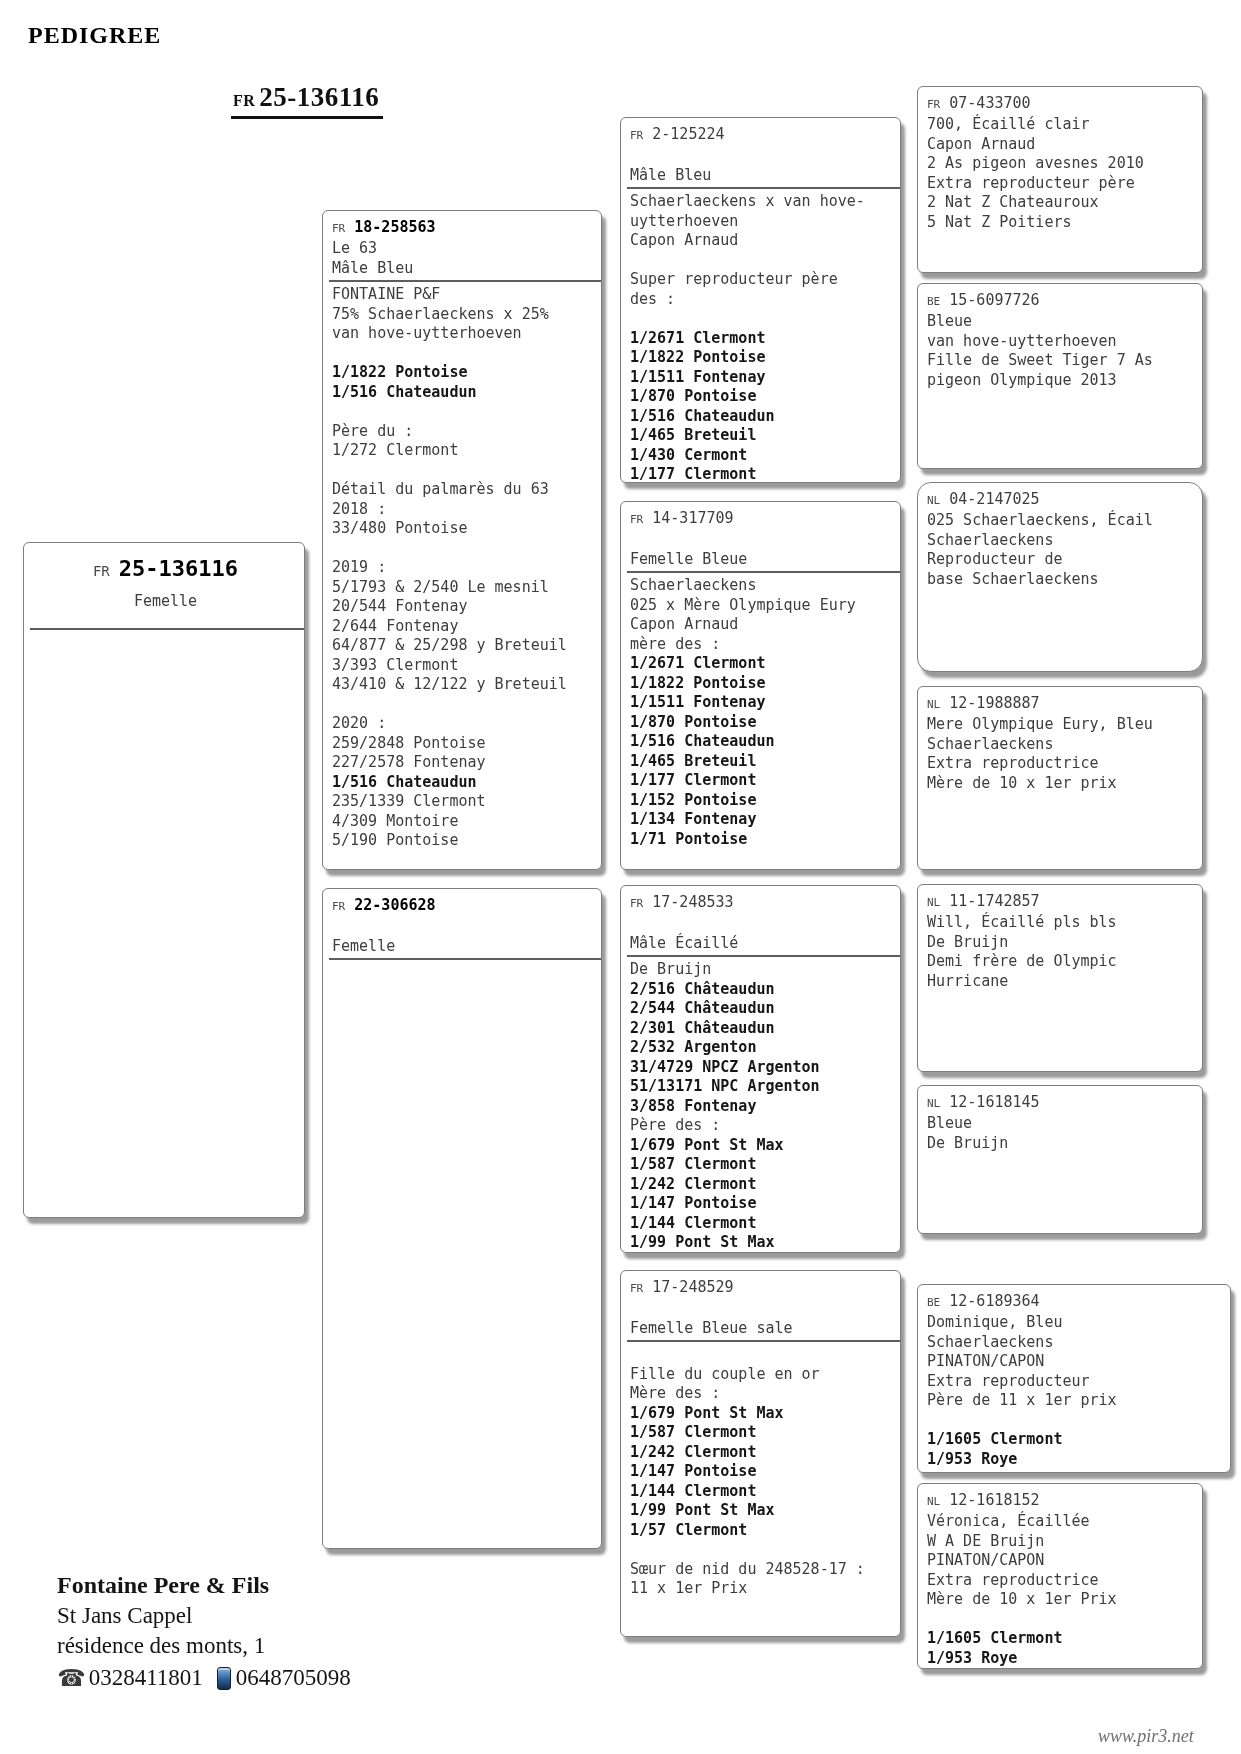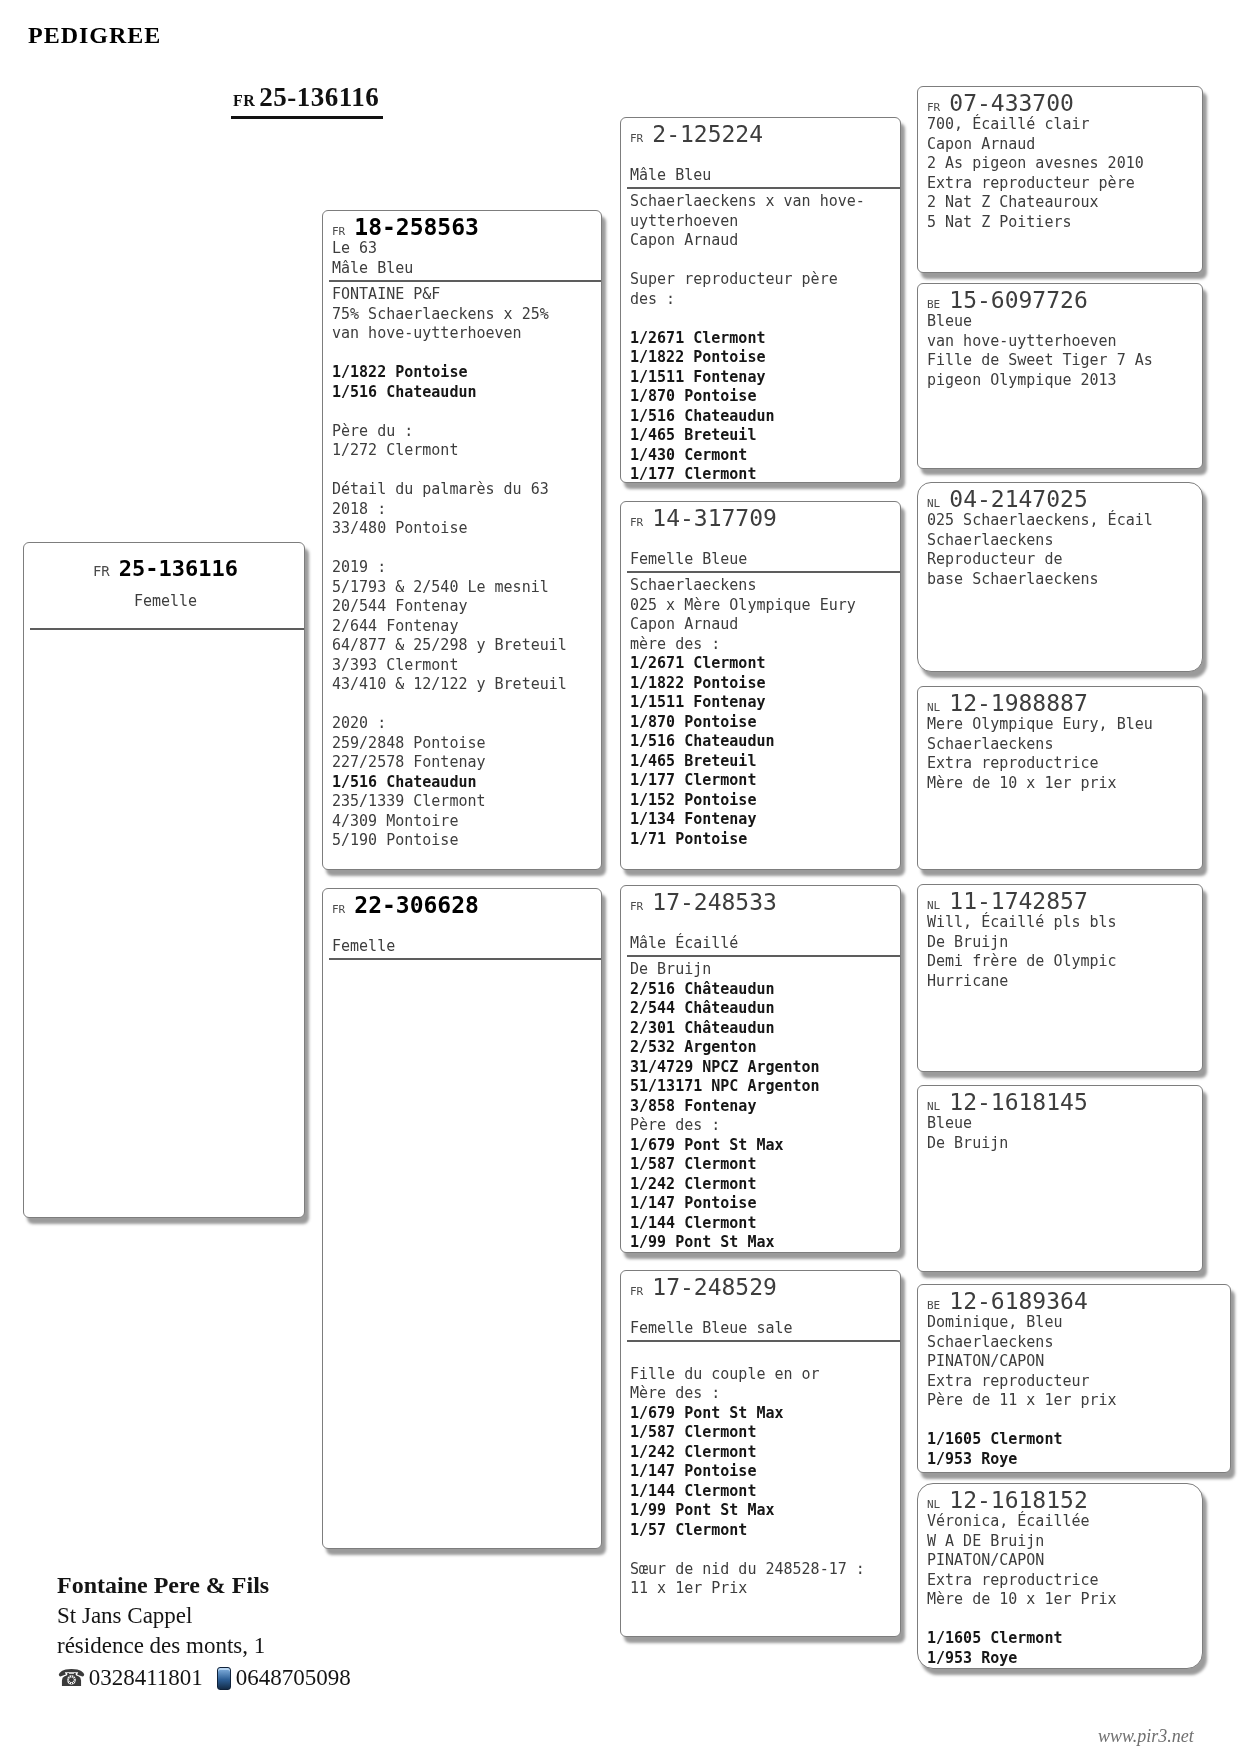--- a/index.html
+++ b/index.html
@@ -13,21 +13,21 @@
   .main-ring .mr-cc{font-size:16px;font-weight:bold;letter-spacing:.5px;}
   .main-ring .mr-num{font-size:27px;font-weight:bold;letter-spacing:.5px;}
   
   .box{position:absolute;box-sizing:border-box;background:#fff;border:1px solid #7d7d7d;
        border-radius:6px;box-shadow:4px 6px 3px #9b9b9b;padding:5px 6px 4px 9px;
        overflow:hidden;color:#3d3d3d;font-size:15px;line-height:19.5px;}
   .box .ln{white-space:pre;height:19.5px;}
   .box .ln.b{font-weight:bold;color:#161616;}
   .box .hdr{white-space:nowrap;height:23px;line-height:23px;}
   .box .cc{font-size:11px;color:#4a4a4a;}
-  .box .ring{font-size:23px;color:#3d3d3d;}
+  .box .ring{font-size:15px;color:#3d3d3d;}
   .box .ring.bold{font-weight:bold;color:#000000;}
   .box .sep{border:0;border-top:2px solid #5d5d5d;margin:2px -6px 3px -3px;height:0;}
   
   .box.subject{text-align:center;padding-top:14px;}
   .box.subject .cc{font-size:14px;}
   .box.subject .ring{font-size:22px;}
   .box.subject .ln.hl{margin-top:12px;height:22px;}
   .box.subject .sep{margin:14px -6px 0 -3px;}
   
   .b-25136116{left:23px;top:542px;width:282px;height:676px;}
@@ -35,23 +35,23 @@
   .b-22306628{left:322px;top:888px;width:280px;height:661px;}
   .b-16125224{left:620px;top:117px;width:281px;height:366px;}
   .b-14317709{left:620px;top:501px;width:281px;height:369px;}
   .b-17248533{left:620px;top:885px;width:281px;height:368px;}
   .b-17248529{left:620px;top:1270px;width:281px;height:367px;}
   .b-07433700{left:917px;top:86px;width:286px;height:187px;}
   .b-156097726{left:917px;top:283px;width:286px;height:186px;}
   .b-042147025{left:917px;top:482px;width:286px;height:190px;border-radius:14px;}
   .b-121988887{left:917px;top:686px;width:286px;height:184px;}
   .b-111742857{left:917px;top:884px;width:286px;height:188px;}
-  .b-121618145{left:917px;top:1085px;width:286px;height:187px;}
+  .b-121618145{left:917px;top:1085px;width:286px;height:149px;}
   .b-126189364{left:917px;top:1284px;width:314px;height:189px;}
-  .b-121618152{left:917px;top:1483px;width:286px;height:186px;border-radius:16px;}
+  .b-121618152{left:917px;top:1483px;width:286px;height:186px;}
   
   .footer{position:absolute;left:57px;top:1572px;font-family:"Liberation Serif", serif;color:#141414;}
   .footer .f1{font-size:24px;font-weight:bold;height:31px;}
   .footer .f2{font-size:23px;height:30px;}
   .footer .phones{display:flex;align-items:center;}
   .ph-icon{font-family:"DejaVu Sans", sans-serif;font-size:23px;color:#3a3a3a;margin-right:3px;}
   .mob-icon{display:inline-block;width:12px;height:21px;margin:0 5px 0 14px;border-radius:3px;
             background:linear-gradient(180deg,#86b4e2 0%,#2d5f96 55%,#142c47 100%);
             border:1px solid #10223a;box-shadow:inset 0 2px 0 #b9d6f2;}
   .watermark{position:absolute;left:1098px;top:1726px;font-family:"Liberation Serif", serif;

